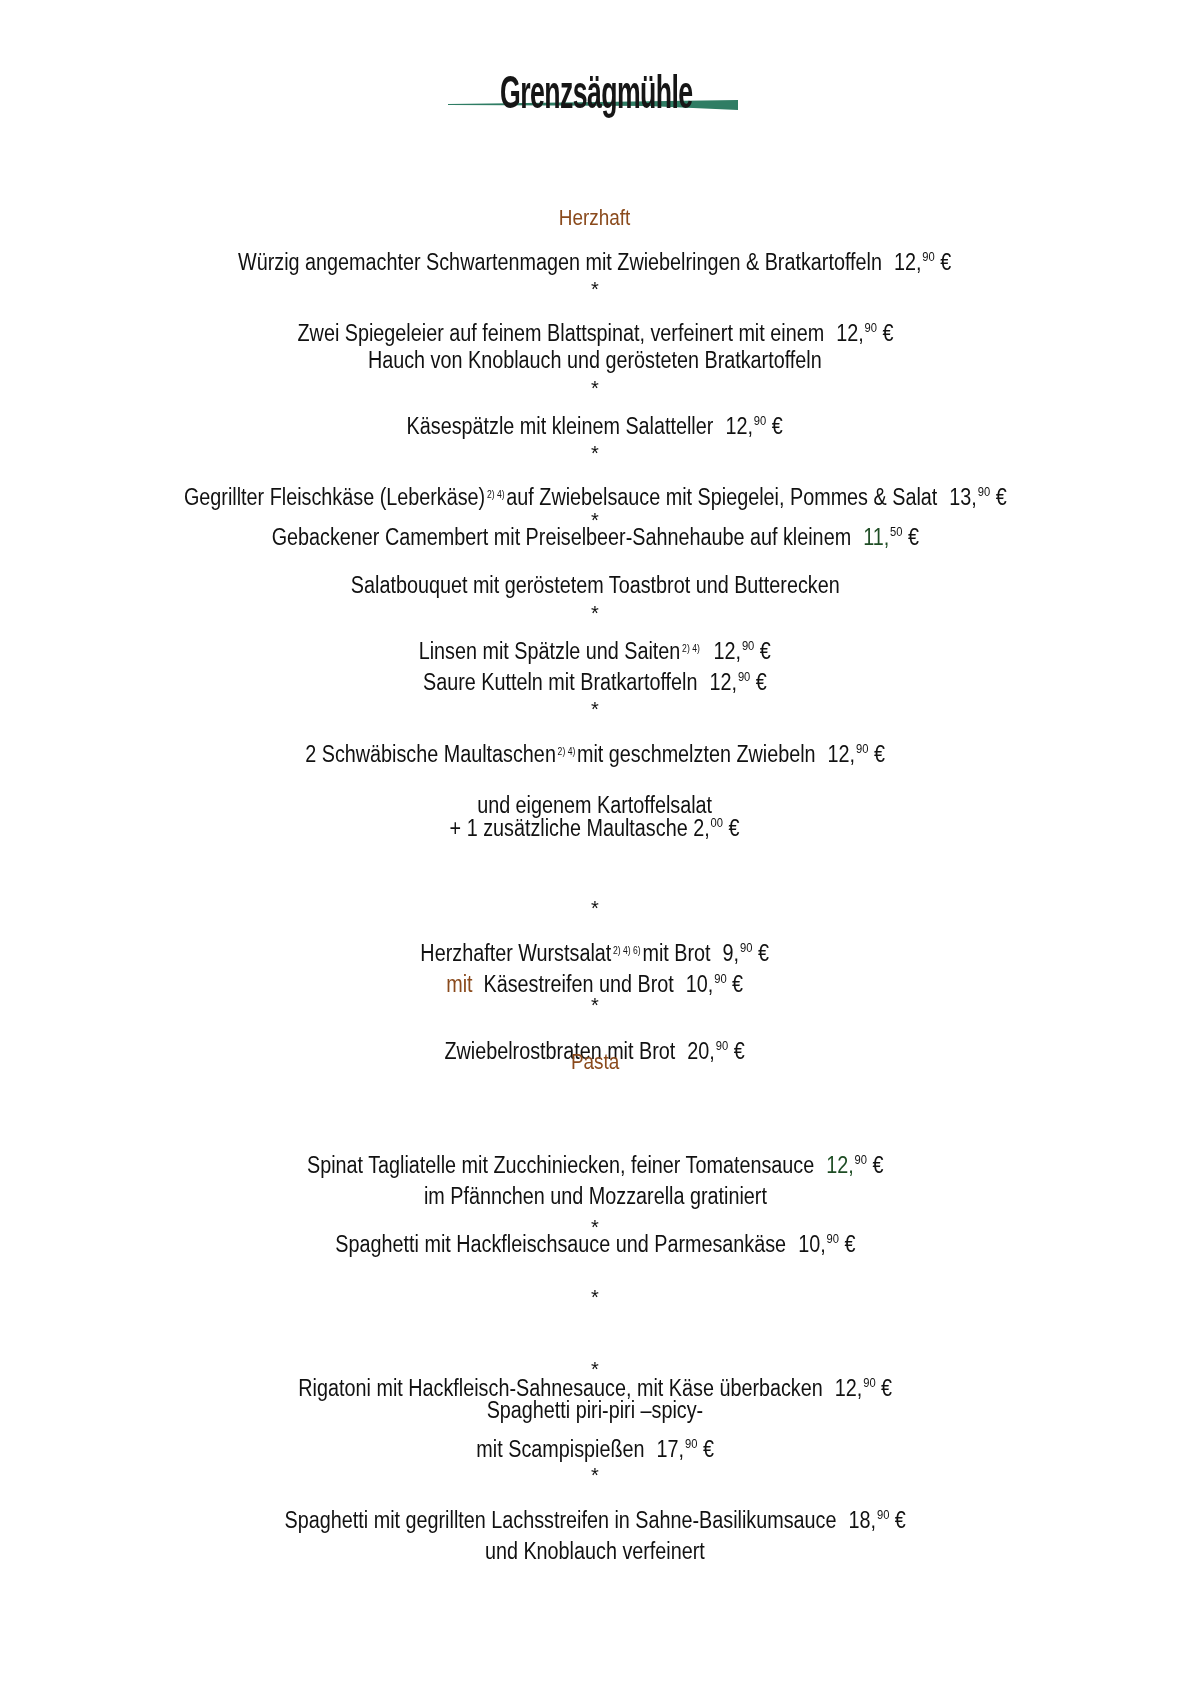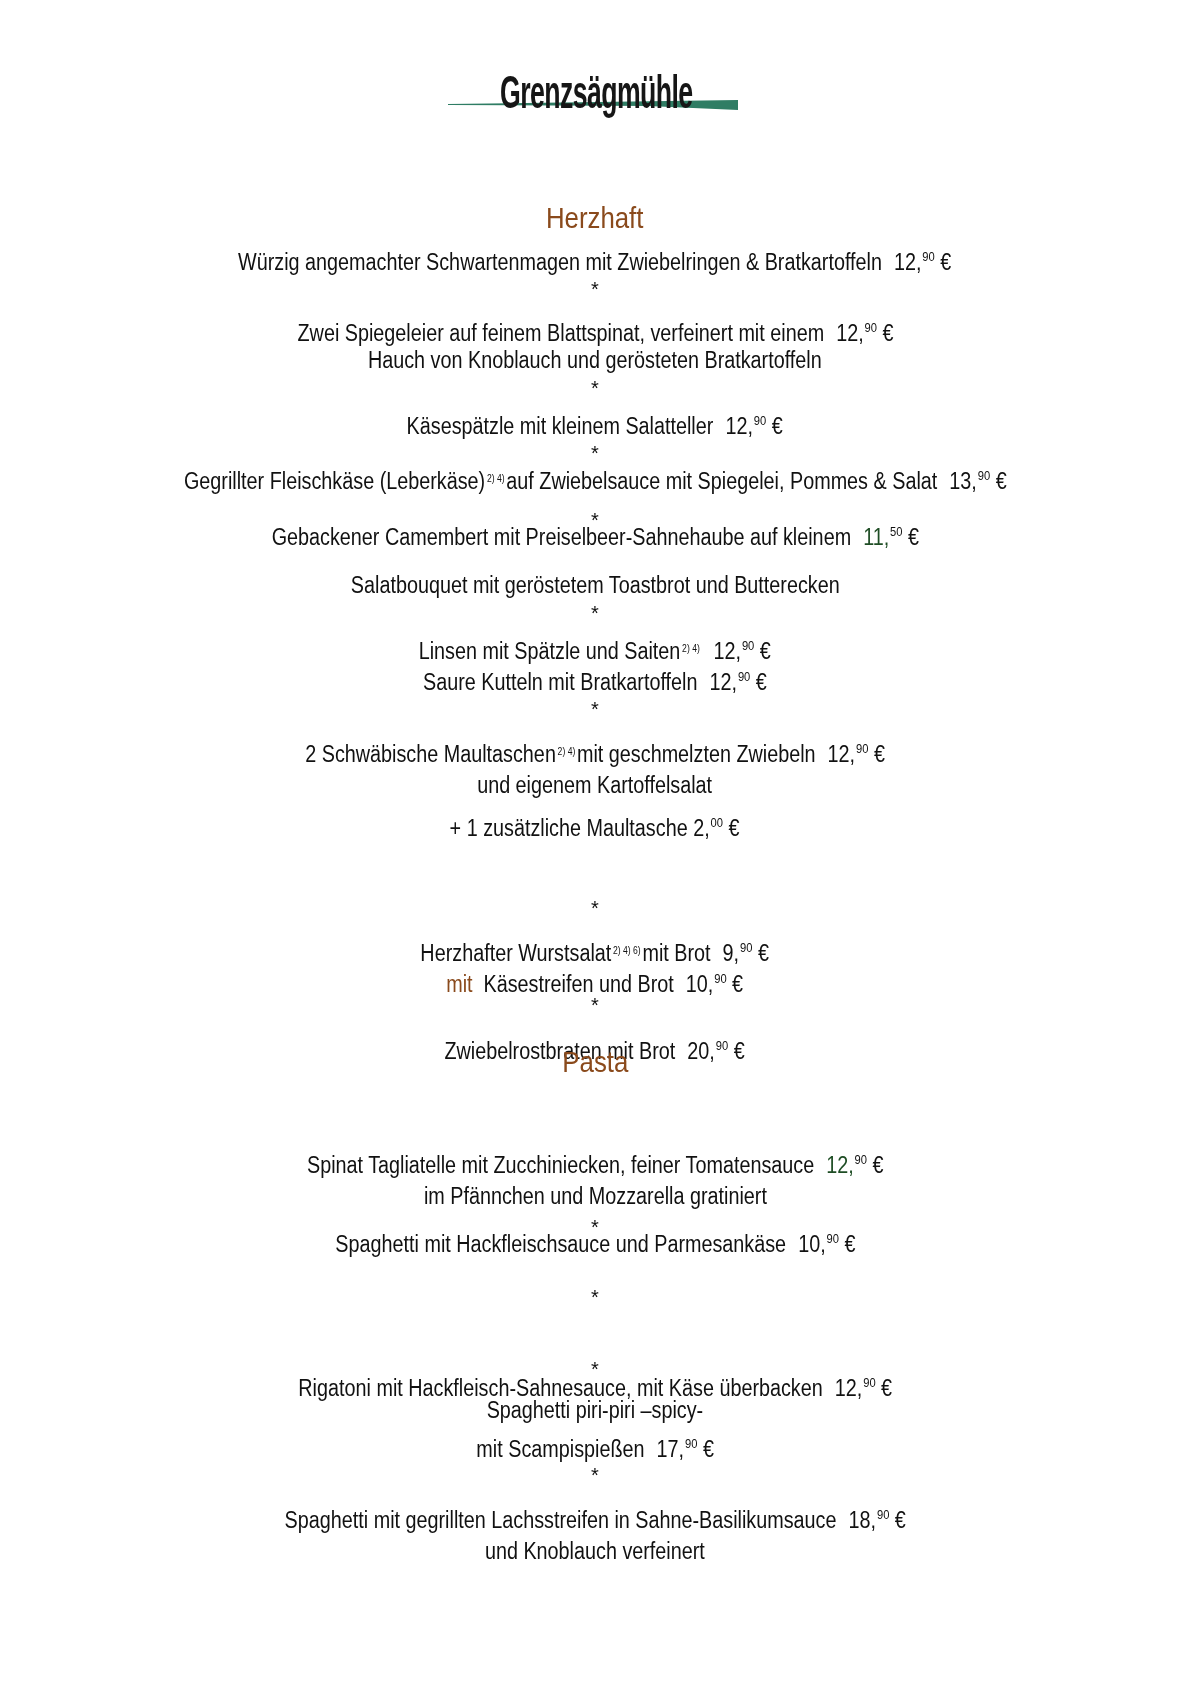--- a/index.html
+++ b/index.html
@@ -11,21 +11,21 @@
       font-family: "Liberation Sans", sans-serif; font-weight: bold; font-size: 46px;
       color: #161616; letter-spacing: -1px; transform: scaleX(0.58); transform-origin: left top;
       white-space: nowrap; line-height: 56px;
     }
     .line {
       position: absolute; left: 0; width: 1190px; text-align: center;
       font-family: "Liberation Sans", sans-serif; font-size: 23px; color: #111111;
       line-height: 30px; white-space: nowrap;
     }
     .line .inner { display: inline-block; transform: scaleX(0.86); transform-origin: center; }
-    .heading { color: #8a4a1c; font-size: 30px; }
+    .heading { color: #8a4a1c; font-size: 22px; }
     .star { font-size: 20px; }
     .price { white-space: nowrap; }
     .price .cents { font-size: 13px; vertical-align: 9px; margin-left: 1px; }
     .price-green .euro-main { color: #1e4d24; }
     .allergen { font-size: 10px; vertical-align: 7px; margin: 0 2px; }
     .accent { color: #8a4a1c; }
     .gap { display: inline-block; width: 14px; }
   </style>
 </head>
 <body>
@@ -48,21 +48,21 @@
   <span>Zwei Spiegeleier auf feinem Blattspinat, verfeinert mit einem</span><span class="gap"></span><span class="price"><span>12,</span><span class="cents">90</span> <span>€</span></span>
 </span></div>
 <div class="line" style="top:345px"><span class="inner">Hauch von Knoblauch und gerösteten Bratkartoffeln</span></div>
 <div class="line star" style="top:373px">*</div>
 
 <div class="line" style="top:406px"><span class="inner">
   <span>Käsespätzle mit kleinem Salatteller</span><span class="gap"></span><span class="price"><span>12,</span><span class="cents">90</span> <span>€</span></span>
 </span></div>
 <div class="line star" style="top:438px">*</div>
 
-<div class="line" style="top:461px"><span class="inner">
+<div class="line" style="top:477px"><span class="inner">
   <span>Gegrillter Fleischkäse (Leberkäse)</span><span class="allergen">2) 4)</span><span>auf Zwiebelsauce mit Spiegelei, Pommes &amp; Salat</span><span class="gap"></span><span class="price"><span>13,</span><span class="cents">90</span> <span>€</span></span>
 </span></div>
 <div class="line star" style="top:505px">*</div>
 
 <div class="line" style="top:517px"><span class="inner">
   <span>Gebackener Camembert mit Preiselbeer-Sahnehaube auf kleinem</span><span class="gap"></span><span class="price price-green"><span class="euro-main">11,</span><span class="cents">50</span> <span>€</span></span>
 </span></div>
 <div class="line" style="top:570px"><span class="inner">Salatbouquet mit geröstetem Toastbrot und Butterecken</span></div>
 <div class="line star" style="top:598px">*</div>
 
@@ -70,21 +70,21 @@
   <span>Linsen mit Spätzle und Saiten</span><span class="allergen">2) 4)</span><span class="gap"></span><span class="price"><span>12,</span><span class="cents">90</span> <span>€</span></span>
 </span></div>
 <div class="line" style="top:662px"><span class="inner">
   <span>Saure Kutteln mit Bratkartoffeln</span><span class="gap"></span><span class="price"><span>12,</span><span class="cents">90</span> <span>€</span></span>
 </span></div>
 <div class="line star" style="top:694px">*</div>
 
 <div class="line" style="top:734px"><span class="inner">
   <span>2 Schwäbische Maultaschen</span><span class="allergen">2) 4)</span><span>mit geschmelzten Zwiebeln</span><span class="gap"></span><span class="price"><span>12,</span><span class="cents">90</span> <span>€</span></span>
 </span></div>
-<div class="line" style="top:770px"><span class="inner">und eigenem Kartoffelsalat</span></div>
+<div class="line" style="top:790px"><span class="inner">und eigenem Kartoffelsalat</span></div>
 
 <div class="line" style="top:808px"><span class="inner">
   <span>+ 1 zusätzliche Maultasche</span> <span class="price"><span>2,</span><span class="cents">00</span> <span>€</span></span>
 </span></div>
 <div class="line star" style="top:893px">*</div>
 
 <div class="line" style="top:933px"><span class="inner">
   <span>Herzhafter Wurstsalat</span><span class="allergen">2) 4) 6)</span><span>mit Brot</span><span class="gap"></span><span class="price"><span>9,</span><span class="cents">90</span> <span>€</span></span>
 </span></div>
 <div class="line" style="top:964px"><span class="inner">

